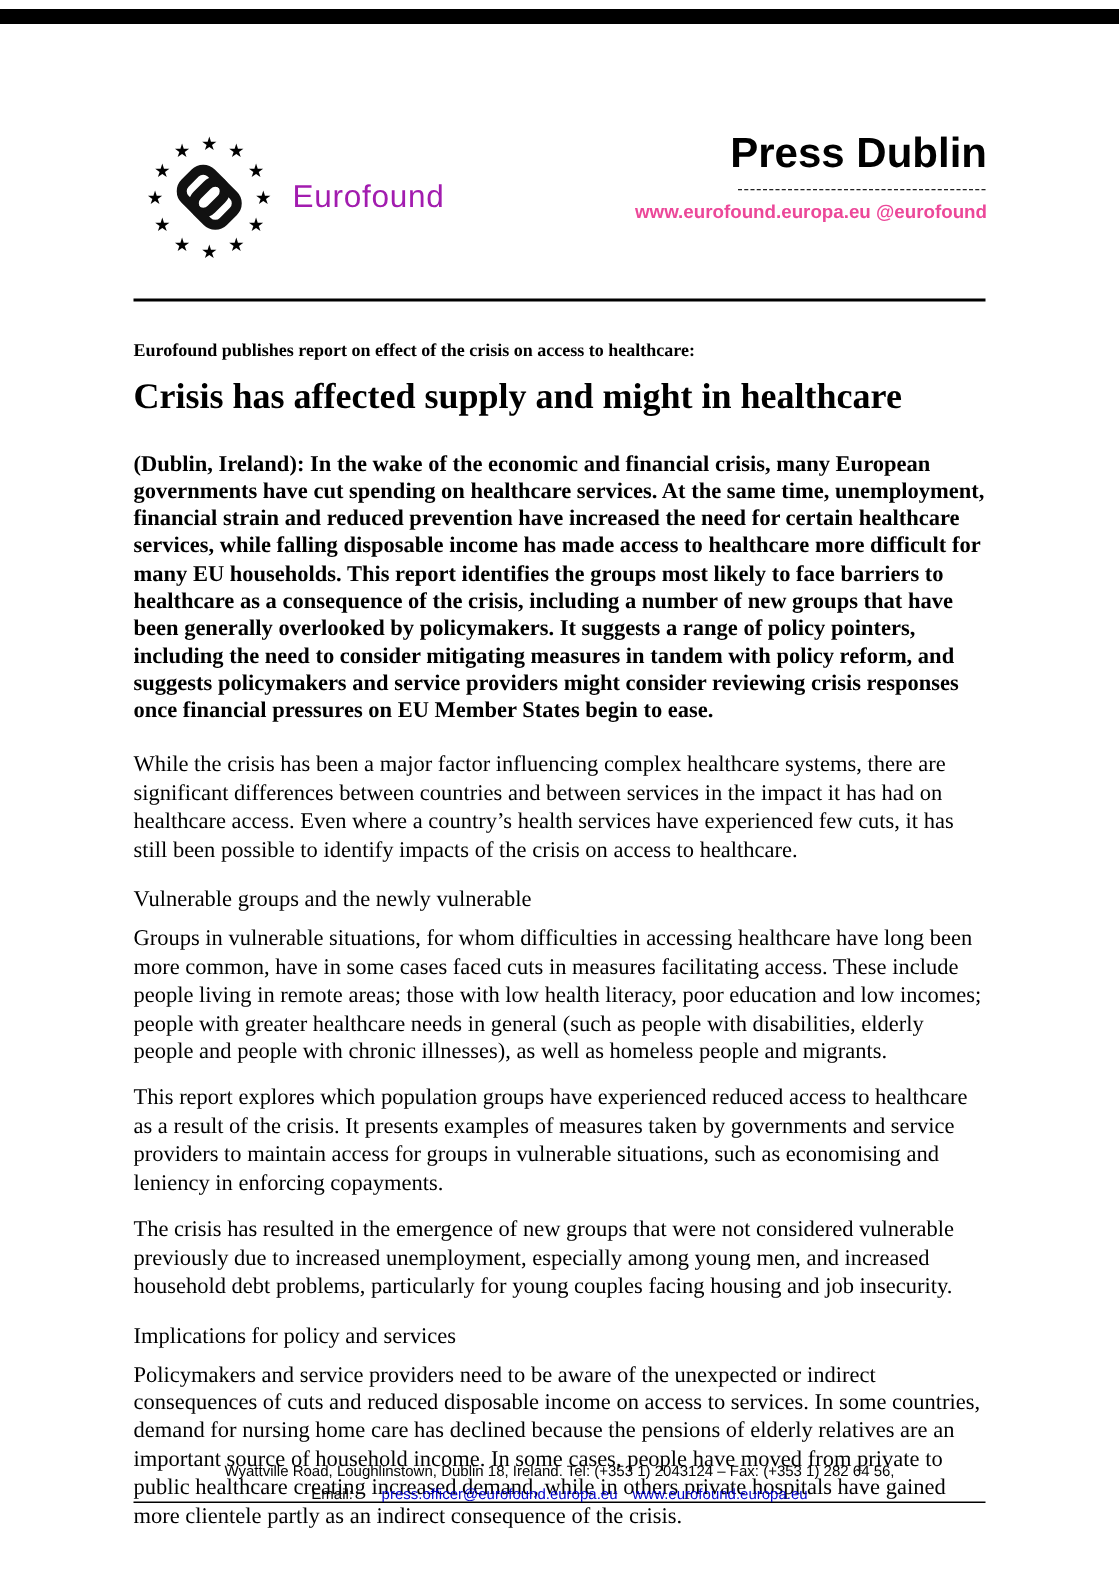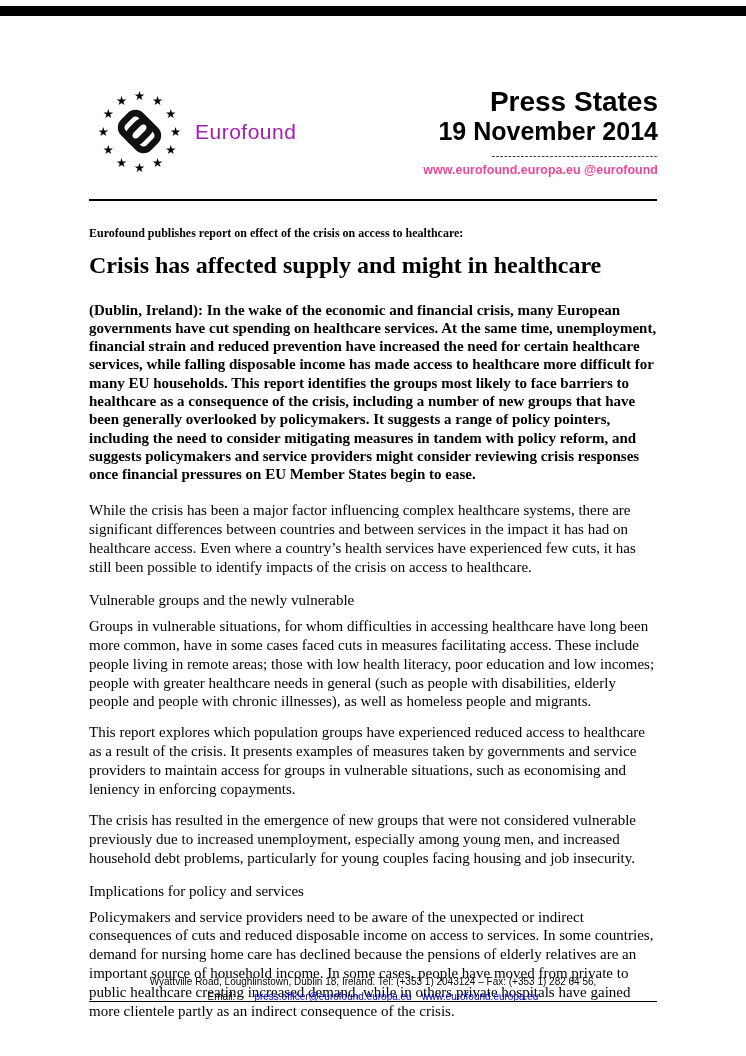--- a/index.html
+++ b/index.html
@@ -91,22 +91,21 @@
     </g>
     <g transform="rotate(45 50 50)" fill="none" stroke="#111" stroke-width="7">
       <rect x="31" y="37" width="26" height="26" rx="8"></rect>
       <rect x="43" y="37" width="26" height="26" rx="8"></rect>
     </g>
   </svg>
   <span class="logo-wordmark">Eurofound</span>
 </div>
 
 <div class="header-right">
-  <div class="press-release">Press States</div>
-  <div class="press-date">19 November 2014</div>
+  <div class="press-release">Press Dublin</div>
   <div class="header-dashes">----------------------------------------</div>
   <div class="header-url">www.eurofound.europa.eu @eurofound</div>
 </div>
 
 <div class="header-rule"></div>
 
 <div class="content">
   <div class="kicker">Eurofound publishes report on effect of the crisis on access to healthcare:</div>
   <h1 class="headline">Crisis has affected supply and might in healthcare</h1>
   <p class="lead">(Dublin, Ireland): In the wake of the economic and financial crisis, many European governments have cut spending on healthcare services. At the same time, unemployment, financial strain and reduced prevention have increased the need for certain healthcare services, while falling disposable income has made access to healthcare more difficult for many EU households. This report identifies the groups most likely to face barriers to healthcare as a consequence of the crisis, including a number of new groups that have been generally overlooked by policymakers. It suggests a range of policy pointers, including the need to consider mitigating measures in tandem with policy reform, and suggests policymakers and service providers might consider reviewing crisis responses once financial pressures on EU Member States begin to ease.</p>

